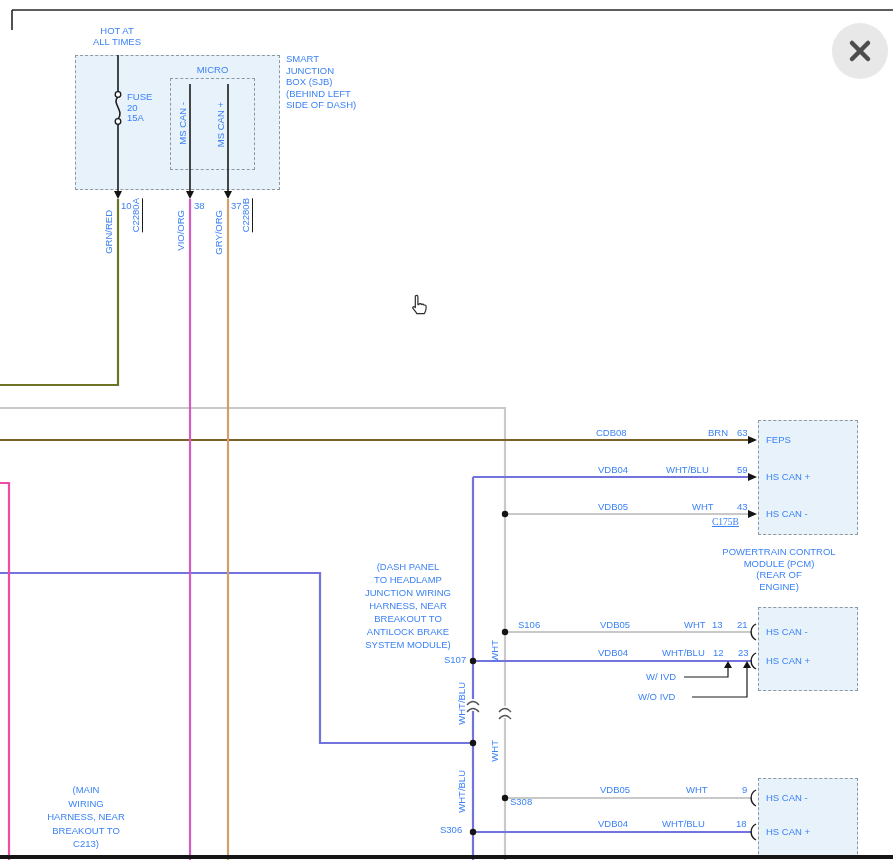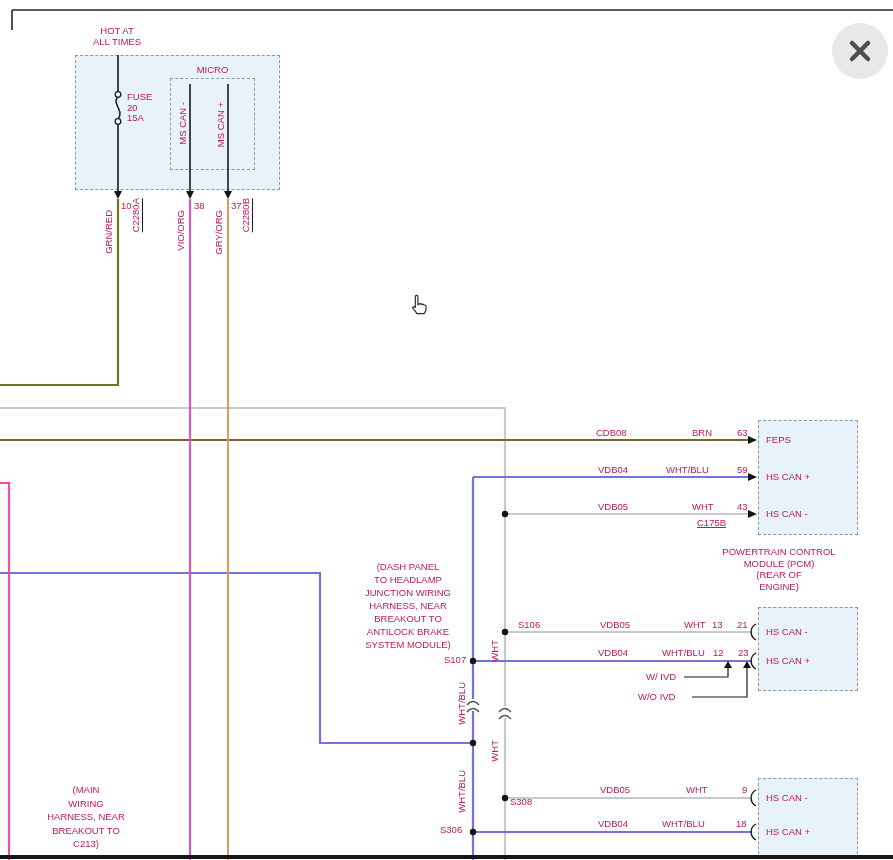--- a/index.html
+++ b/index.html
@@ -1,17 +1,17 @@
 <!DOCTYPE html>
 <html><head>
 <meta charset="utf-8">
 <style>
   html,body{margin:0;padding:0;background:#fff;}
   .stage{position:relative;width:893px;height:860px;background:#fff;overflow:hidden;
-         font-family:"Liberation Sans",sans-serif;color:#be185d;}
+         font-family:"Liberation Sans",sans-serif;color:#3b82f6;}
   .lb{position:absolute;font-size:9.5px;line-height:11px;white-space:pre-line;}
   .vt{position:absolute;font-size:9.5px;writing-mode:vertical-rl;transform:rotate(180deg);white-space:nowrap;}
   .vtu{border-left:1.2px solid #1b1b1b;padding-left:1px;}
   .ul{text-decoration:underline;}
   .dbox{position:absolute;border:1.5px dashed #8a9aa5;background:#e7f2fb;box-sizing:border-box;}
   .nofill{background:transparent;}
   svg.wires{position:absolute;left:0;top:0;}
   svg .wht{stroke:#c9c9c9;stroke-width:2.2;fill:none;}
   svg .blu{stroke:#7373dd;stroke-width:2.2;fill:none;}
   svg .brn{stroke:#7c6128;stroke-width:2.2;fill:none;}
@@ -108,40 +108,45 @@
   </svg>
 
   <div class="lb" style="left:84px;top:25px;width:66px;text-align:center;">HOT AT
 ALL TIMES</div>
   <div class="lb" style="left:127px;top:92px;line-height:10.5px;">FUSE
 20
 15A</div>
   <div class="lb" style="left:170px;top:64px;width:85px;text-align:center;">MICRO</div>
   <div class="vt" style="left:177px;top:102px;">MS CAN -</div>
   <div class="vt" style="left:215px;top:102px;">MS CAN +</div>
+  <div class="lb" style="left:286px;top:53px;line-height:11.5px;">SMART
+JUNCTION
+BOX (SJB)
+(BEHIND LEFT
+SIDE OF DASH)</div>
 
   <div class="lb" style="left:121px;top:200px;">10</div>
   <div class="vt" style="left:103px;top:210px;">GRN/RED</div>
   <div class="vt vtu" style="left:130px;top:198px;">C2280A</div>
   <div class="lb" style="left:194px;top:200px;">38</div>
   <div class="vt" style="left:175px;top:210px;">VIO/ORG</div>
   <div class="lb" style="left:231px;top:200px;">37</div>
   <div class="vt" style="left:213px;top:210px;">GRY/ORG</div>
   <div class="vt vtu" style="left:240px;top:198px;">C2280B</div>
 
   <div class="lb" style="left:596px;top:427px;">CDB08</div>
-  <div class="lb" style="left:692px;top:427px;">BRN</div>
+  <div class="lb" style="left:708px;top:427px;">BRN</div>
   <div class="lb" style="left:737px;top:427px;">63</div>
   <div class="lb" style="left:598px;top:464px;">VDB04</div>
   <div class="lb" style="left:666px;top:464px;">WHT/BLU</div>
   <div class="lb" style="left:737px;top:464px;">59</div>
   <div class="lb" style="left:598px;top:501px;">VDB05</div>
   <div class="lb" style="left:692px;top:501px;">WHT</div>
   <div class="lb" style="left:737px;top:501px;">43</div>
-  <div class="lb ul" style="left:697px;top:517px;">C175B</div>
+  <div class="lb ul" style="left:712px;top:517px;font-family:Liberation Serif, serif;">C175B</div>
 
   <div class="lb" style="left:766px;top:434px;">FEPS</div>
   <div class="lb" style="left:766px;top:471px;">HS CAN +</div>
   <div class="lb" style="left:766px;top:508px;">HS CAN -</div>
   <div class="lb" style="left:700px;top:546px;width:158px;text-align:center;line-height:11.5px;">POWERTRAIN CONTROL
 MODULE (PCM)
 (REAR OF
 ENGINE)</div>
 
   <div class="lb" style="left:352px;top:560px;width:112px;text-align:center;line-height:13px;">(DASH PANEL

